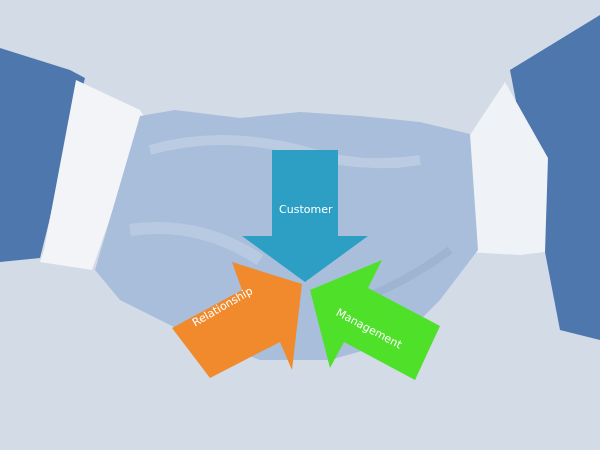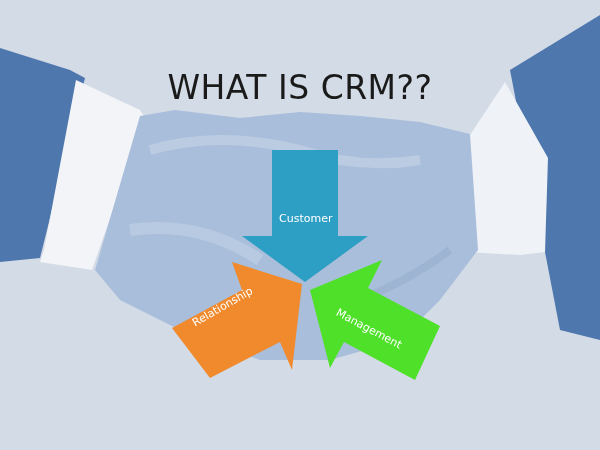--- a/index.html
+++ b/index.html
@@ -48,18 +48,17 @@
 
     <g>
       <path d="M172,328 L242,290 L232,262 L302,284 L292,370 L280,342 L210,378 Z" fill="#f08a2c"></path>
     </g>
 
     <g>
       <path d="M382,260 L368,288 L440,326 L415,380 L344,342 L330,368 L310,290 Z" fill="#4fe02a"></path>
     </g>
   </svg>
 
-  <div class="title">WHAT IS CRM??</div>
 
-  <div class="label" style="left:279px; top:212px;">Customer</div>
+  <div class="label" style="left:279px; top:203px;">Customer</div>
   <div class="label" style="left:190px; top:318px; transform: rotate(-30deg); transform-origin: left top;">Relationship</div>
   <div class="label" style="left:340px; top:306px; transform: rotate(28deg); transform-origin: left top;">Management</div>
 </div>
 
 </body></html>

